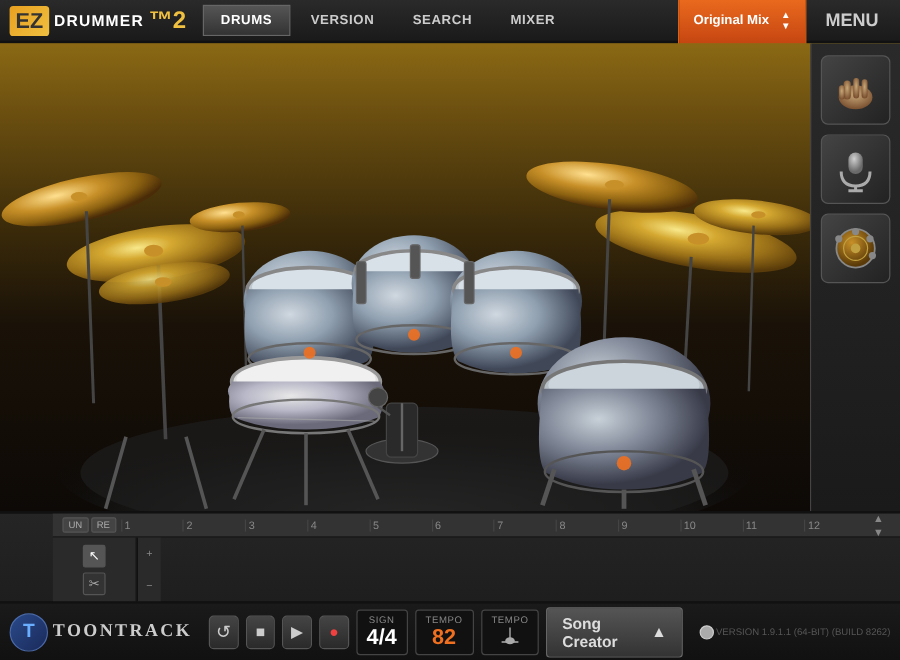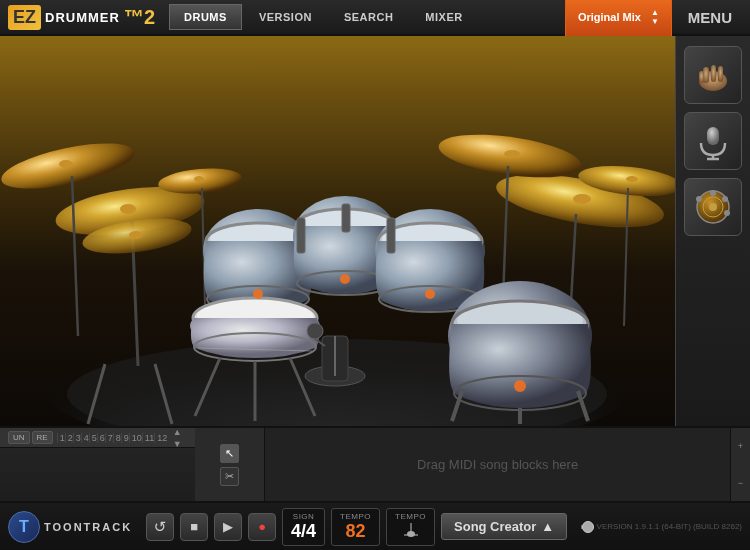--- a/index.html
+++ b/index.html
@@ -77,21 +77,21 @@
       border: 1px solid #555; cursor: pointer;
       display: flex; align-items: center; justify-content: center;
       overflow: hidden; position: relative;
     }
 
     
     .timeline-area {
       width: 750px; height: 75px;
       background: linear-gradient(180deg, #252525, #1e1e1e);
       border-top: 2px solid #111;
-      display: flex; flex-direction: row;
+      display: flex; flex-direction: column; padding-left: 44px;
     }
     .timeline-ruler {
       height: 20px; background: #333;
       display: flex; align-items: center;
       padding: 0 8px; gap: 0;
       border-bottom: 1px solid #111;
     }
     .ruler-controls {
       display: flex; gap: 2px; margin-right: 4px;
     }
@@ -144,21 +144,21 @@
       display: flex; align-items: center; gap: 4px; margin-right: 8px;
     }
     .toontrack-circle {
       width: 32px; height: 32px; border-radius: 50%;
       background: linear-gradient(135deg, #2a4a8a, #1a2a5a);
       border: 1px solid #4a6aaa;
       display: flex; align-items: center; justify-content: center;
       color: #6aafff; font-size: 16px; font-weight: bold;
     }
     .toontrack-text {
-      color: #ccc; font-size: 11px; font-weight: bold; letter-spacing: 2px;
+      color: #ccc; font-size: 15px; font-weight: bold; letter-spacing: 2px; font-family: Liberation Serif, serif;
     }
     .transport-btn {
       width: 28px; height: 28px; border-radius: 4px;
       background: linear-gradient(180deg, #444, #2a2a2a);
       border: 1px solid #555; cursor: pointer;
       display: flex; align-items: center; justify-content: center;
       color: #ccc; font-size: 13px;
     }
     .transport-btn.record {
       color: #f04040;
@@ -456,23 +456,20 @@
       <span style="color:#888; font-size:9px; cursor:pointer;">▼</span>
     </div>
   </div>
   <div class="timeline-content">
     <div class="timeline-left">
       <div class="cursor-tools">
         <div class="cursor-btn active">↖</div>
         <div class="cursor-btn">✂</div>
       </div>
     </div>
-    <div class="drag-zone">
-      <span class="drag-text">Drag MIDI song blocks here</span>
-    </div>
     <div class="timeline-right-scroll">
       <span style="color:#888; font-size:9px; cursor:pointer;">+</span>
       <span style="color:#888; font-size:9px; cursor:pointer;">−</span>
     </div>
   </div>
 </div>
 
 <div class="bottom-bar">
   <div class="toontrack-logo">
     <div class="toontrack-circle">T</div>

